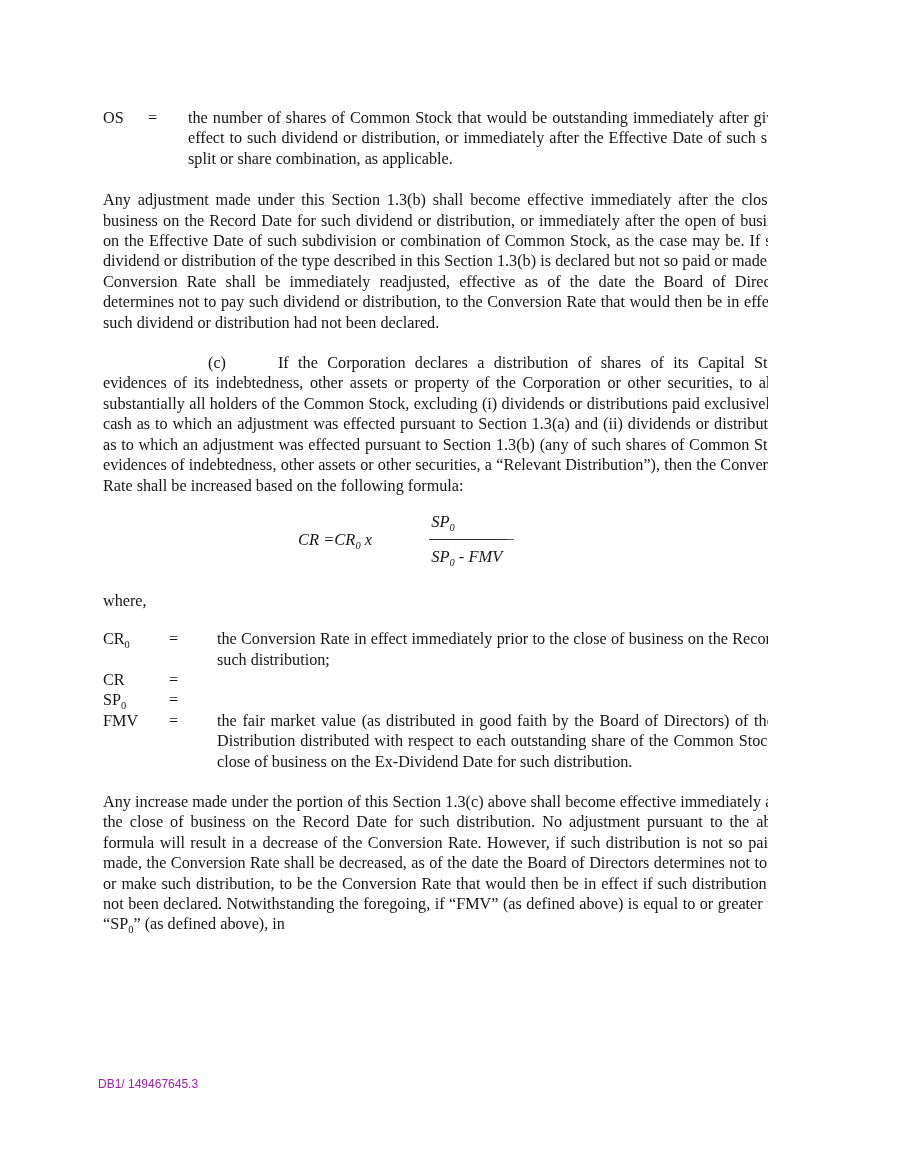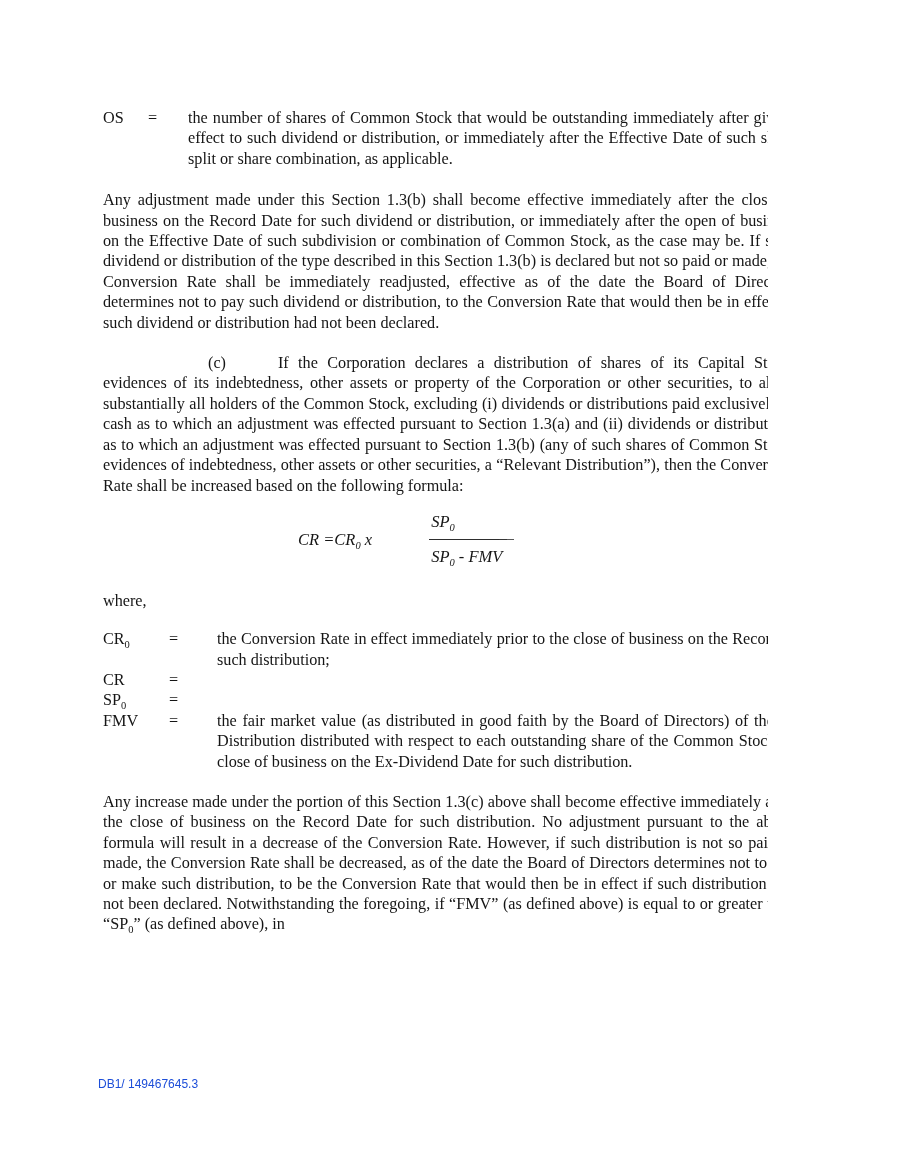--- a/index.html
+++ b/index.html
@@ -57,21 +57,21 @@
   .bar-row { position: relative; height: 1px; margin: 7px 0 7px 0; width: 92px; }
   .frac-bar { display: block; width: 78px; height: 1px; background: #2e2e2e; }
   .bar-dash { position: absolute; left: 70px; top: -11px; color: #3a3a3a; letter-spacing: -1px; }
   .frac-den { padding-left: 2px; white-space: nowrap; }
 
   .doc-footer {
     position: absolute;
     left: 98px; top: 1077px;
     font-family: "Liberation Sans", sans-serif;
     font-size: 12px;
-    color: #1d4ed8;
+    color: #a21caf;
   }
 </style>
 </head>
 <body>
 
 <div class="page">
   <div class="content">
 
     <div class="def-row def-row-os bodytext mb-os">
       <span class="def-term">OS</span>

